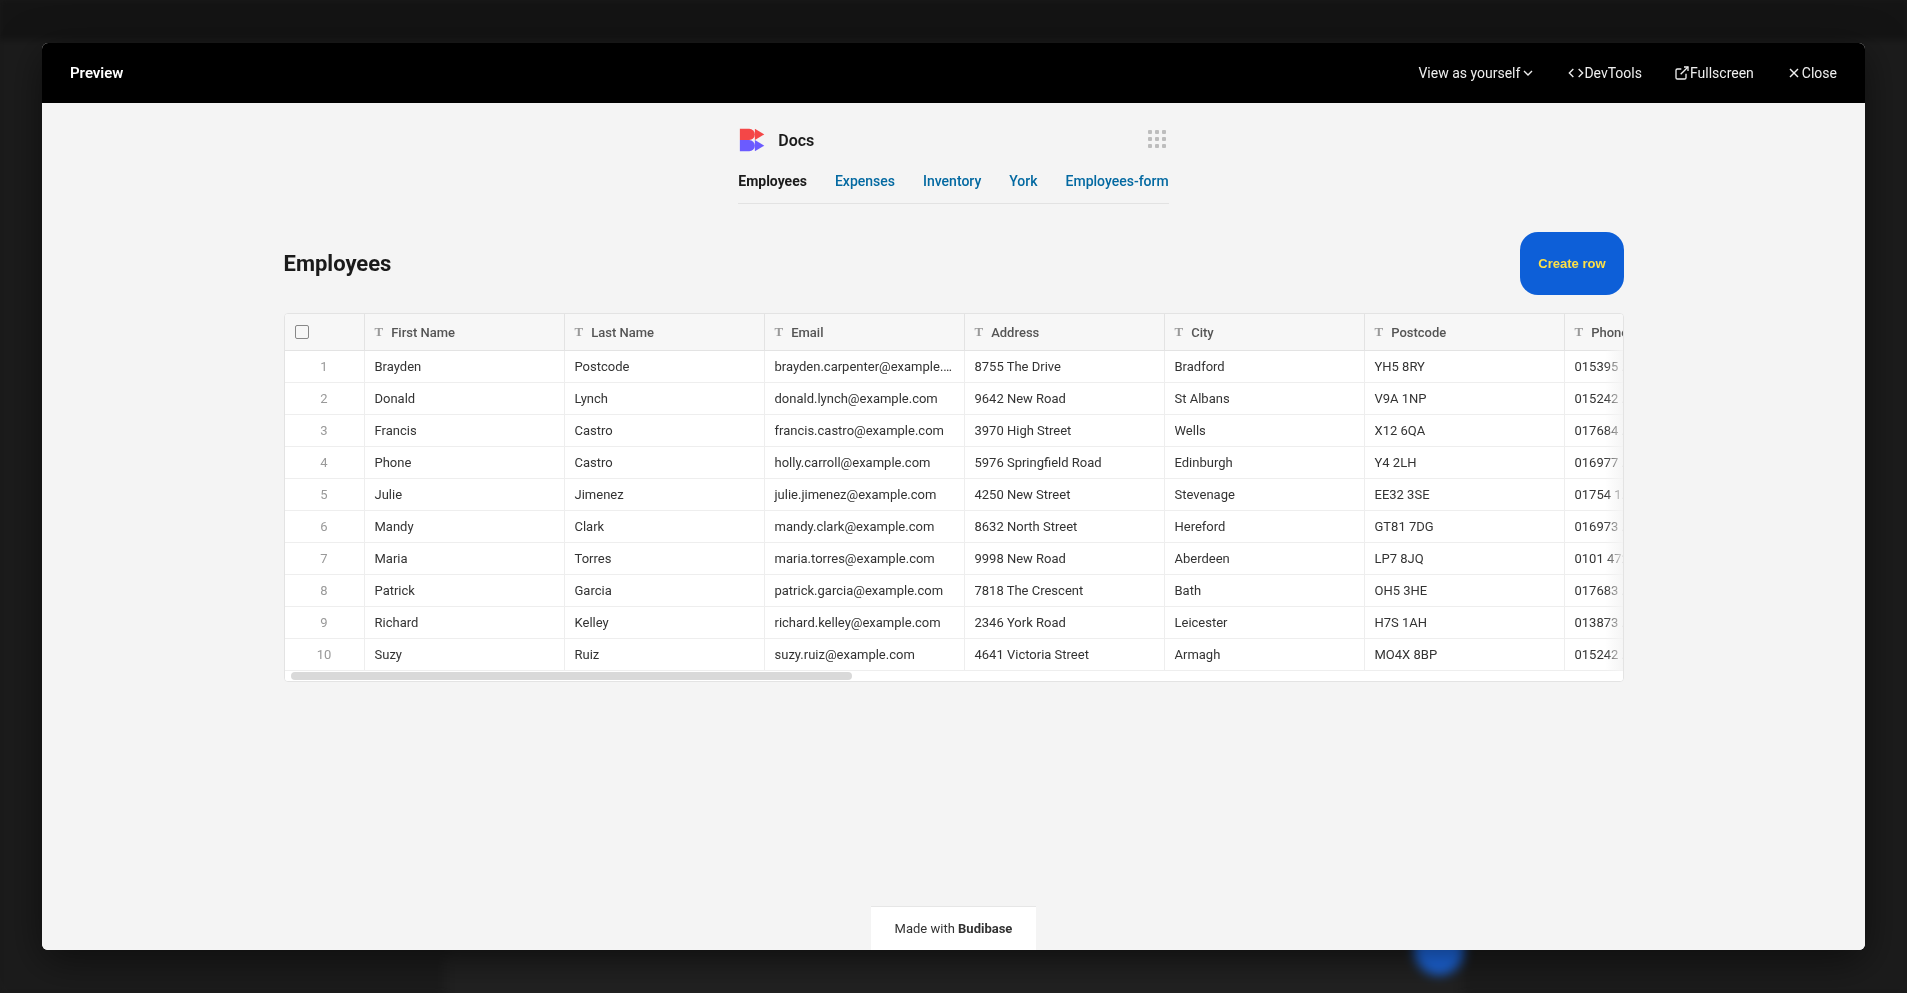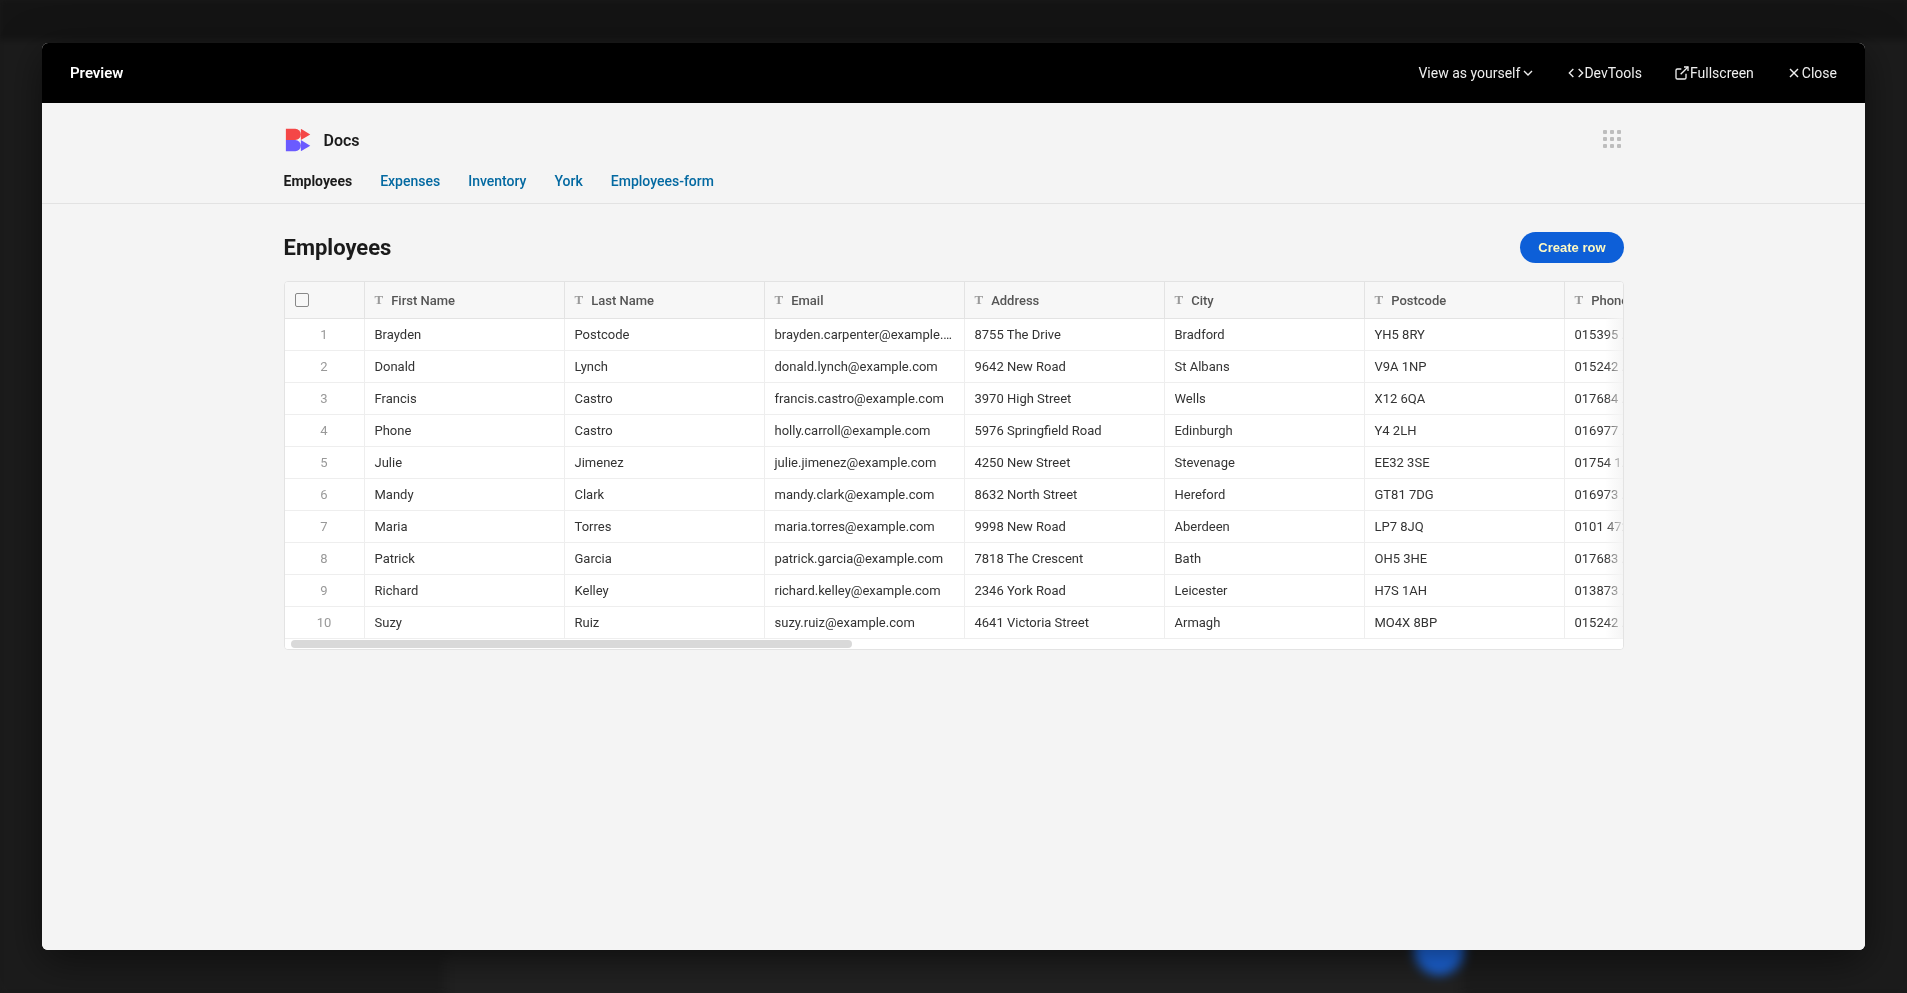--- a/index.html
+++ b/index.html
@@ -81,20 +81,21 @@
   }
   .modal-header .hdr-item svg { width:16px; height:16px; }
 
   
   .app-surface {
     flex: 1;
     background: #f4f4f4;
     display: flex;
     flex-direction: column;
     overflow: hidden;
+    align-items: center;
   }
 
   .app-header {
     padding: 22px 0 0 0;
     display: flex;
     flex-direction: column;
     align-items: stretch;
     border-bottom: 1px solid #e2e2e2;
   }
   .app-header-inner {
@@ -140,24 +141,24 @@
     overflow:auto;
   }
   .content-inner {
     max-width:1340px; margin:0 auto; padding: 28px 0 40px 0;
   }
 
   .page-title-row { display:flex; align-items:center; justify-content:space-between; margin-bottom:18px; }
   .page-title { font-size:22px; font-weight:700; color:#1b1b1b; }
   .create-btn {
     background:#0d5fd8;
-    color:#fef9c3;
+    color:#fde047;
     border:none;
     border-radius:18px;
-    padding:8px 18px;
+    padding:24px 18px;
     font-size:13px;
     font-weight:600;
     cursor:pointer;
   }
 
   
   .table-wrap {
     background:#fff;
     border:1px solid #e3e3e3;
     border-radius:4px;
@@ -431,15 +432,18 @@
               <div class="cell">015242 79</div>
             </div>
           <div class="hscroll">
             <div class="hthumb"></div>
           </div>
           <div class="vscroll-cover"></div>
         </div>
       </div>
     </div>
 
+    <div class="footer">
+      <span>Made with </span><b>Budibase</b>
+    </div>
 
   </div>
 </div>
 
 </body></html>

